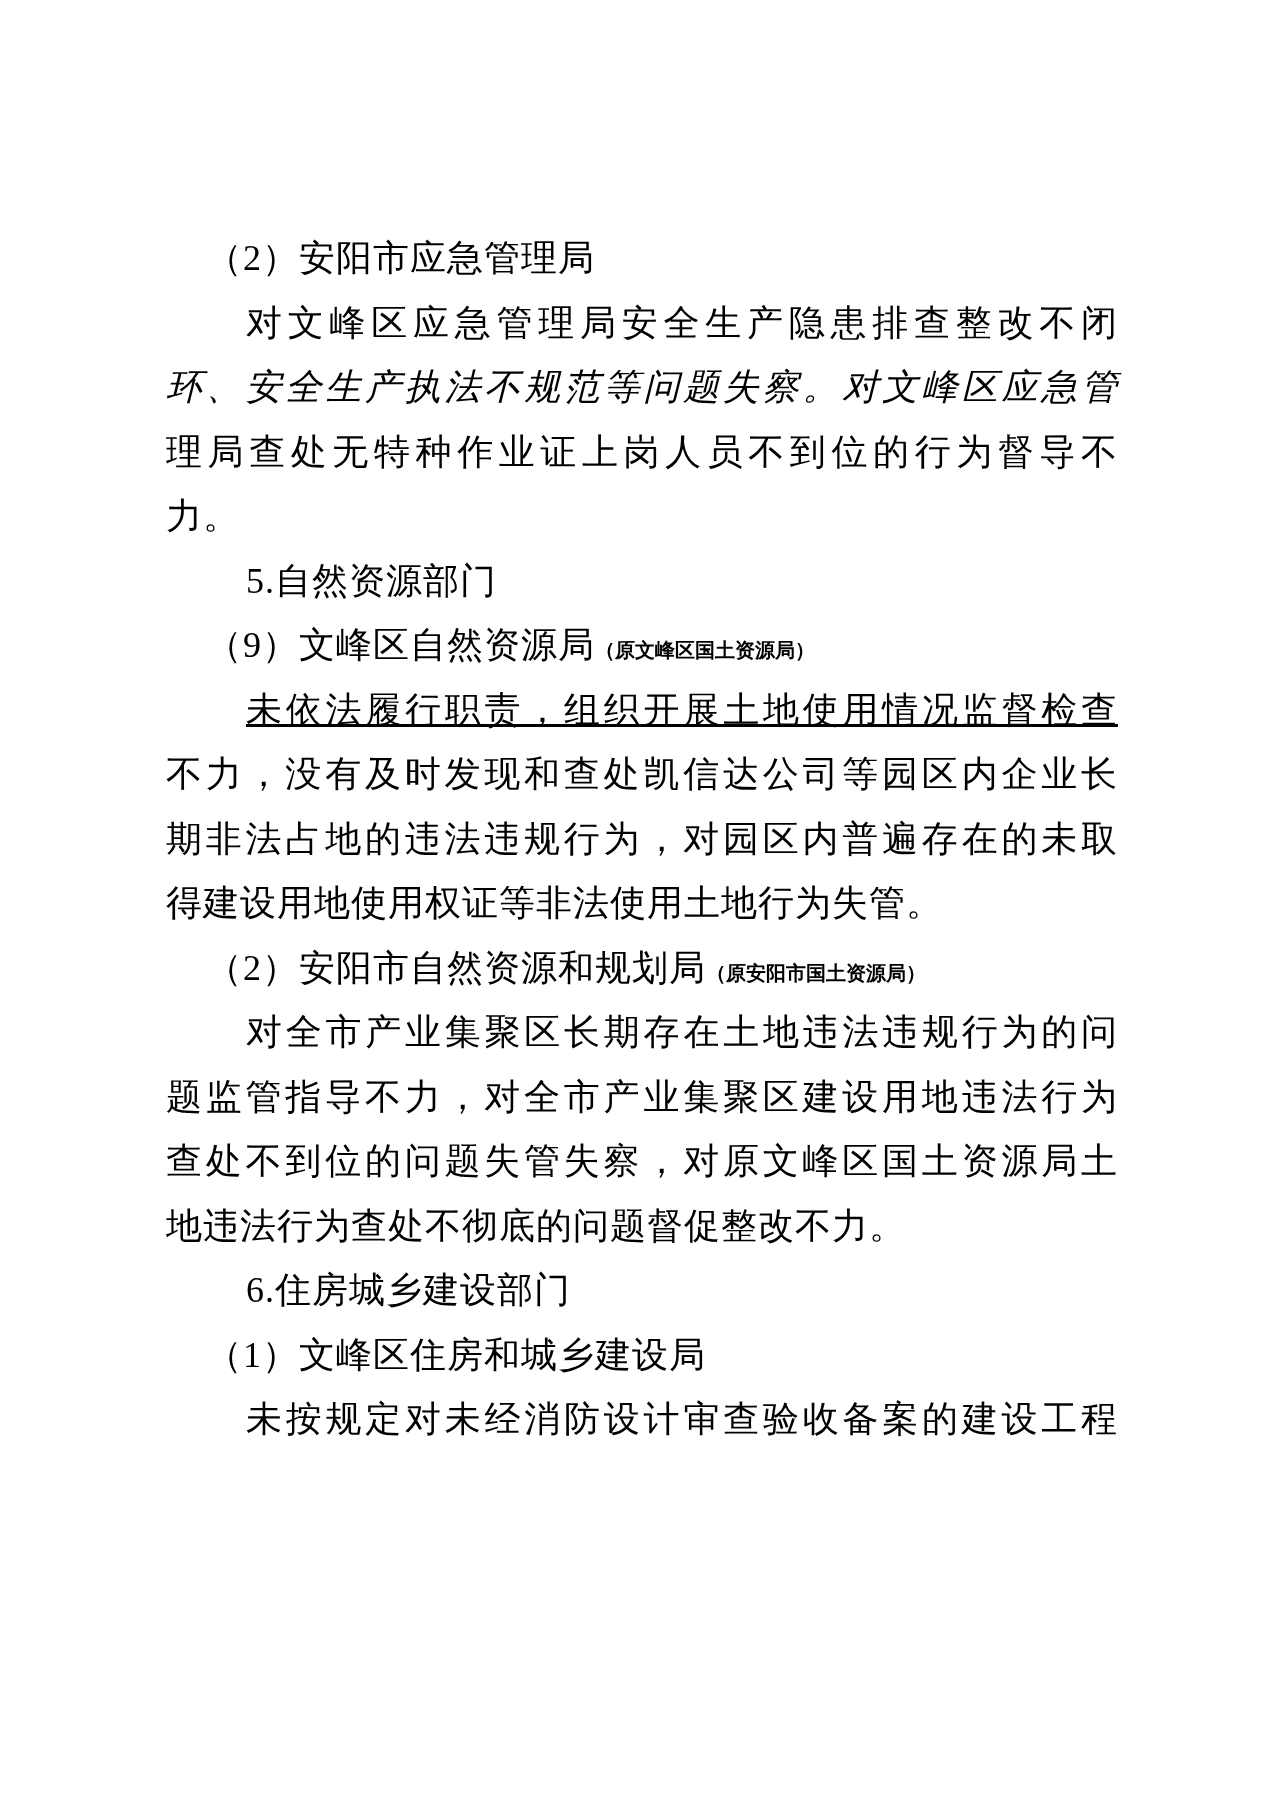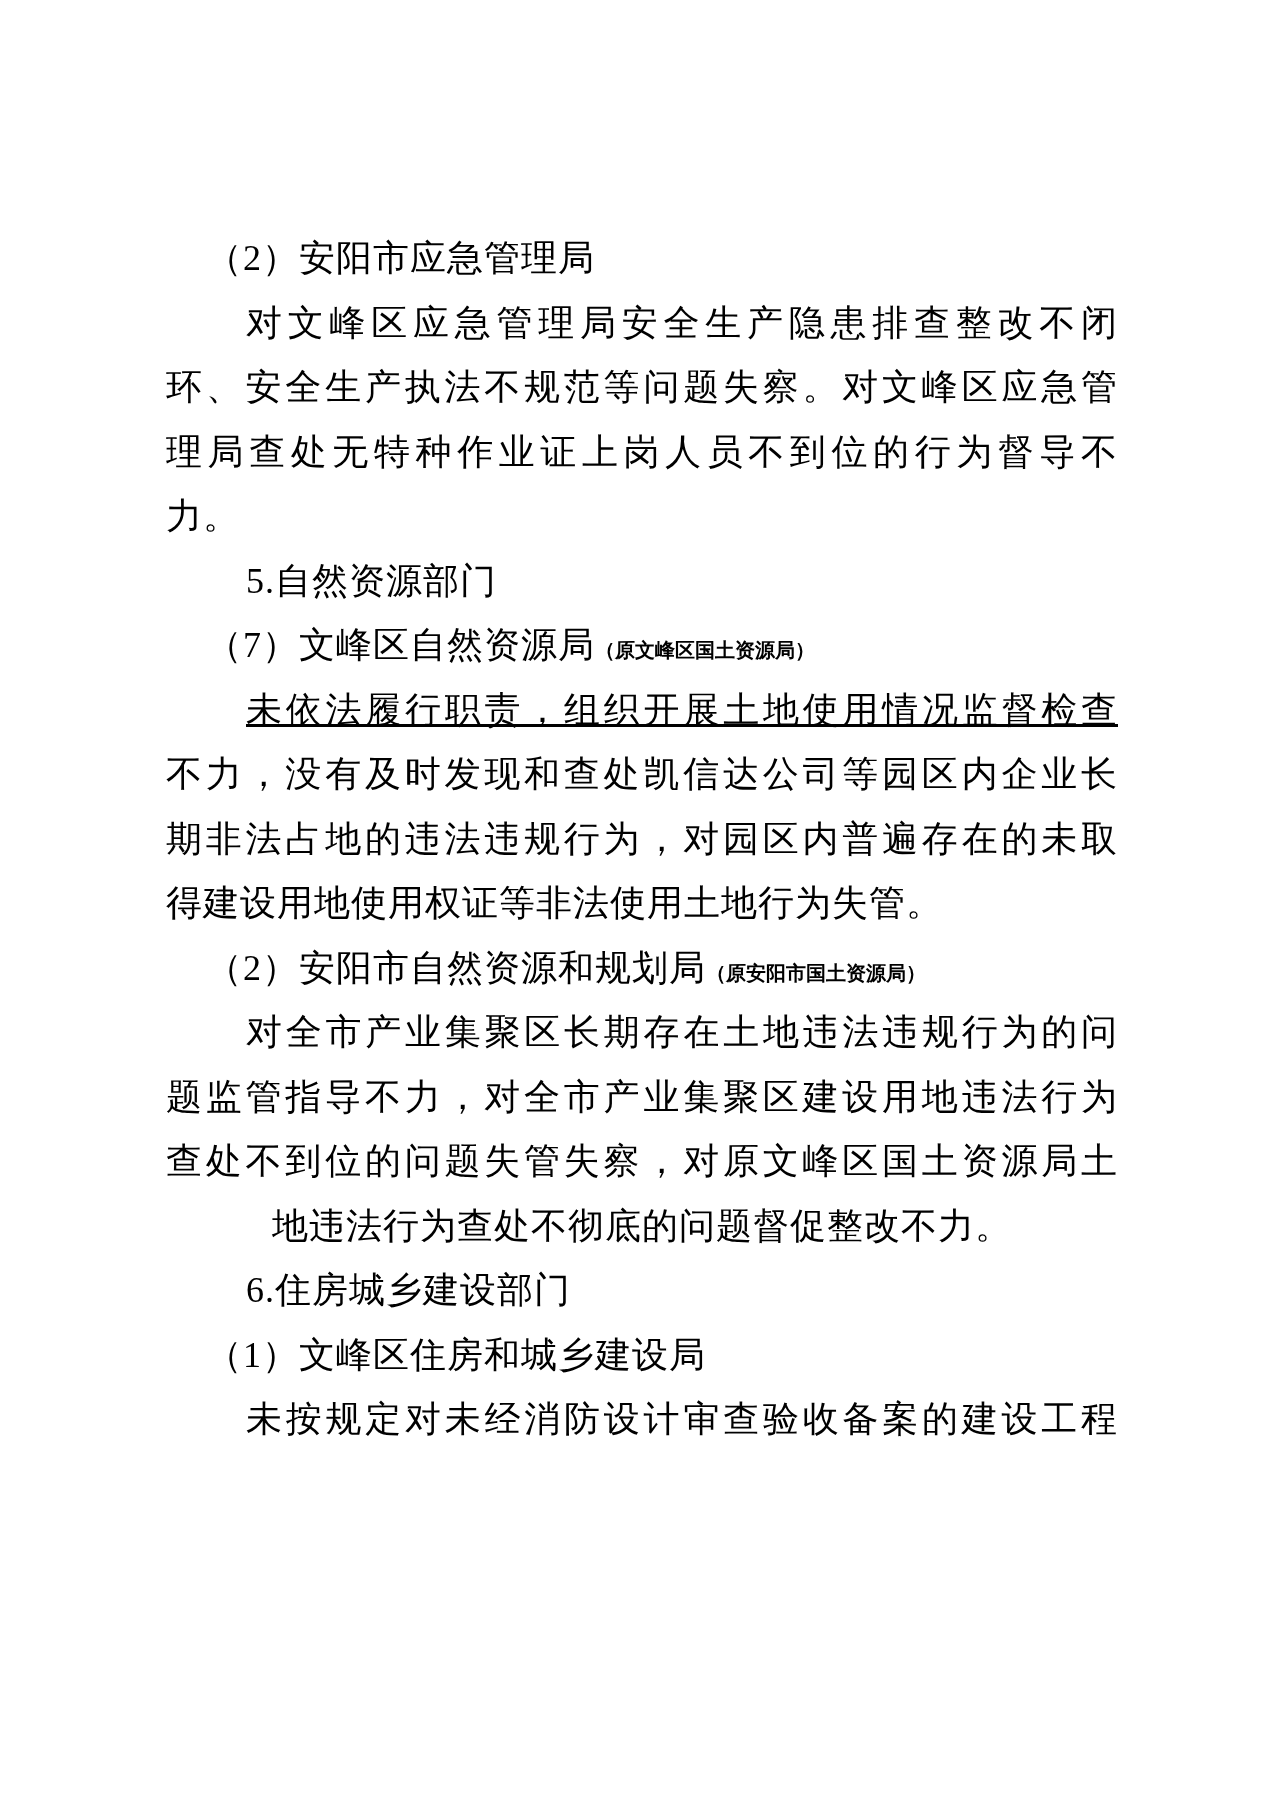--- a/index.html
+++ b/index.html
@@ -56,34 +56,34 @@
     transform: translateX(28px);
   }
 </style>
 </head>
 <body>
 
 <div class="page">
   <main class="content" id="content">
       <div class="line" style="text-indent: 40px;"><span>（2）安阳市应急管理局</span></div>
       <div class="line justify" style="text-indent: 80px;"><span>对文峰区应急管理局安全生产隐患排查整改不闭</span></div>
-      <div class="line justify" style="text-indent: 0px;"><span>环、安全生产执法不规范等问题失察。对文峰区应急管</span></div>
+      <div class="line justify" style="text-indent: 0px; font-style: italic;"><span>环、安全生产执法不规范等问题失察。对文峰区应急管</span></div>
       <div class="line justify" style="text-indent: 0px;"><span>理局查处无特种作业证上岗人员不到位的行为督导不</span></div>
       <div class="line" style="text-indent: 0px;"><span>力。</span></div>
       <div class="line" style="text-indent: 80px;"><span>5.自然资源部门</span></div>
-      <div class="line" style="text-indent: 40px;"><span>（7）文峰区自然资源局</span><span class="note">（原文峰区国土资源局）</span></div>
+      <div class="line" style="text-indent: 40px;"><span>（9）文峰区自然资源局</span><span class="note">（原文峰区国土资源局）</span></div>
       <div class="line justify" style="text-indent: 80px; text-decoration: underline;"><span>未依法履行职责，组织开展土地使用情况监督检查</span></div>
       <div class="line justify" style="text-indent: 0px;"><span>不力，没有及时发现和查处凯信达公司等园区内企业长</span></div>
       <div class="line justify" style="text-indent: 0px;"><span>期非法占地的违法违规行为，对园区内普遍存在的未取</span></div>
       <div class="line" style="text-indent: 0px;"><span>得建设用地使用权证等非法使用土地行为失管。</span></div>
       <div class="line" style="text-indent: 40px;"><span>（2）安阳市自然资源和规划局</span><span class="note">（原安阳市国土资源局）</span></div>
       <div class="line justify" style="text-indent: 80px;"><span>对全市产业集聚区长期存在土地违法违规行为的问</span></div>
       <div class="line justify" style="text-indent: 0px;"><span>题监管指导不力，对全市产业集聚区建设用地违法行为</span></div>
       <div class="line justify" style="text-indent: 0px;"><span>查处不到位的问题失管失察，对原文峰区国土资源局土</span></div>
-      <div class="line" style="text-indent: 0px; text-align: center;"><span>地违法行为查处不彻底的问题督促整改不力。</span></div>
+      <div class="line" style="text-indent: 0px;"><span>地违法行为查处不彻底的问题督促整改不力。</span></div>
       <div class="line" style="text-indent: 80px;"><span>6.住房城乡建设部门</span></div>
       <div class="line" style="text-indent: 40px;"><span>（1）文峰区住房和城乡建设局</span></div>
       <div class="line justify" style="text-indent: 80px;"><span>未按规定对未经消防设计审查验收备案的建设工程</span></div>
     </main>
   <div class="footer">
     <span class="pageno">26</span>
   </div>
 </div>
 
 </body></html>

